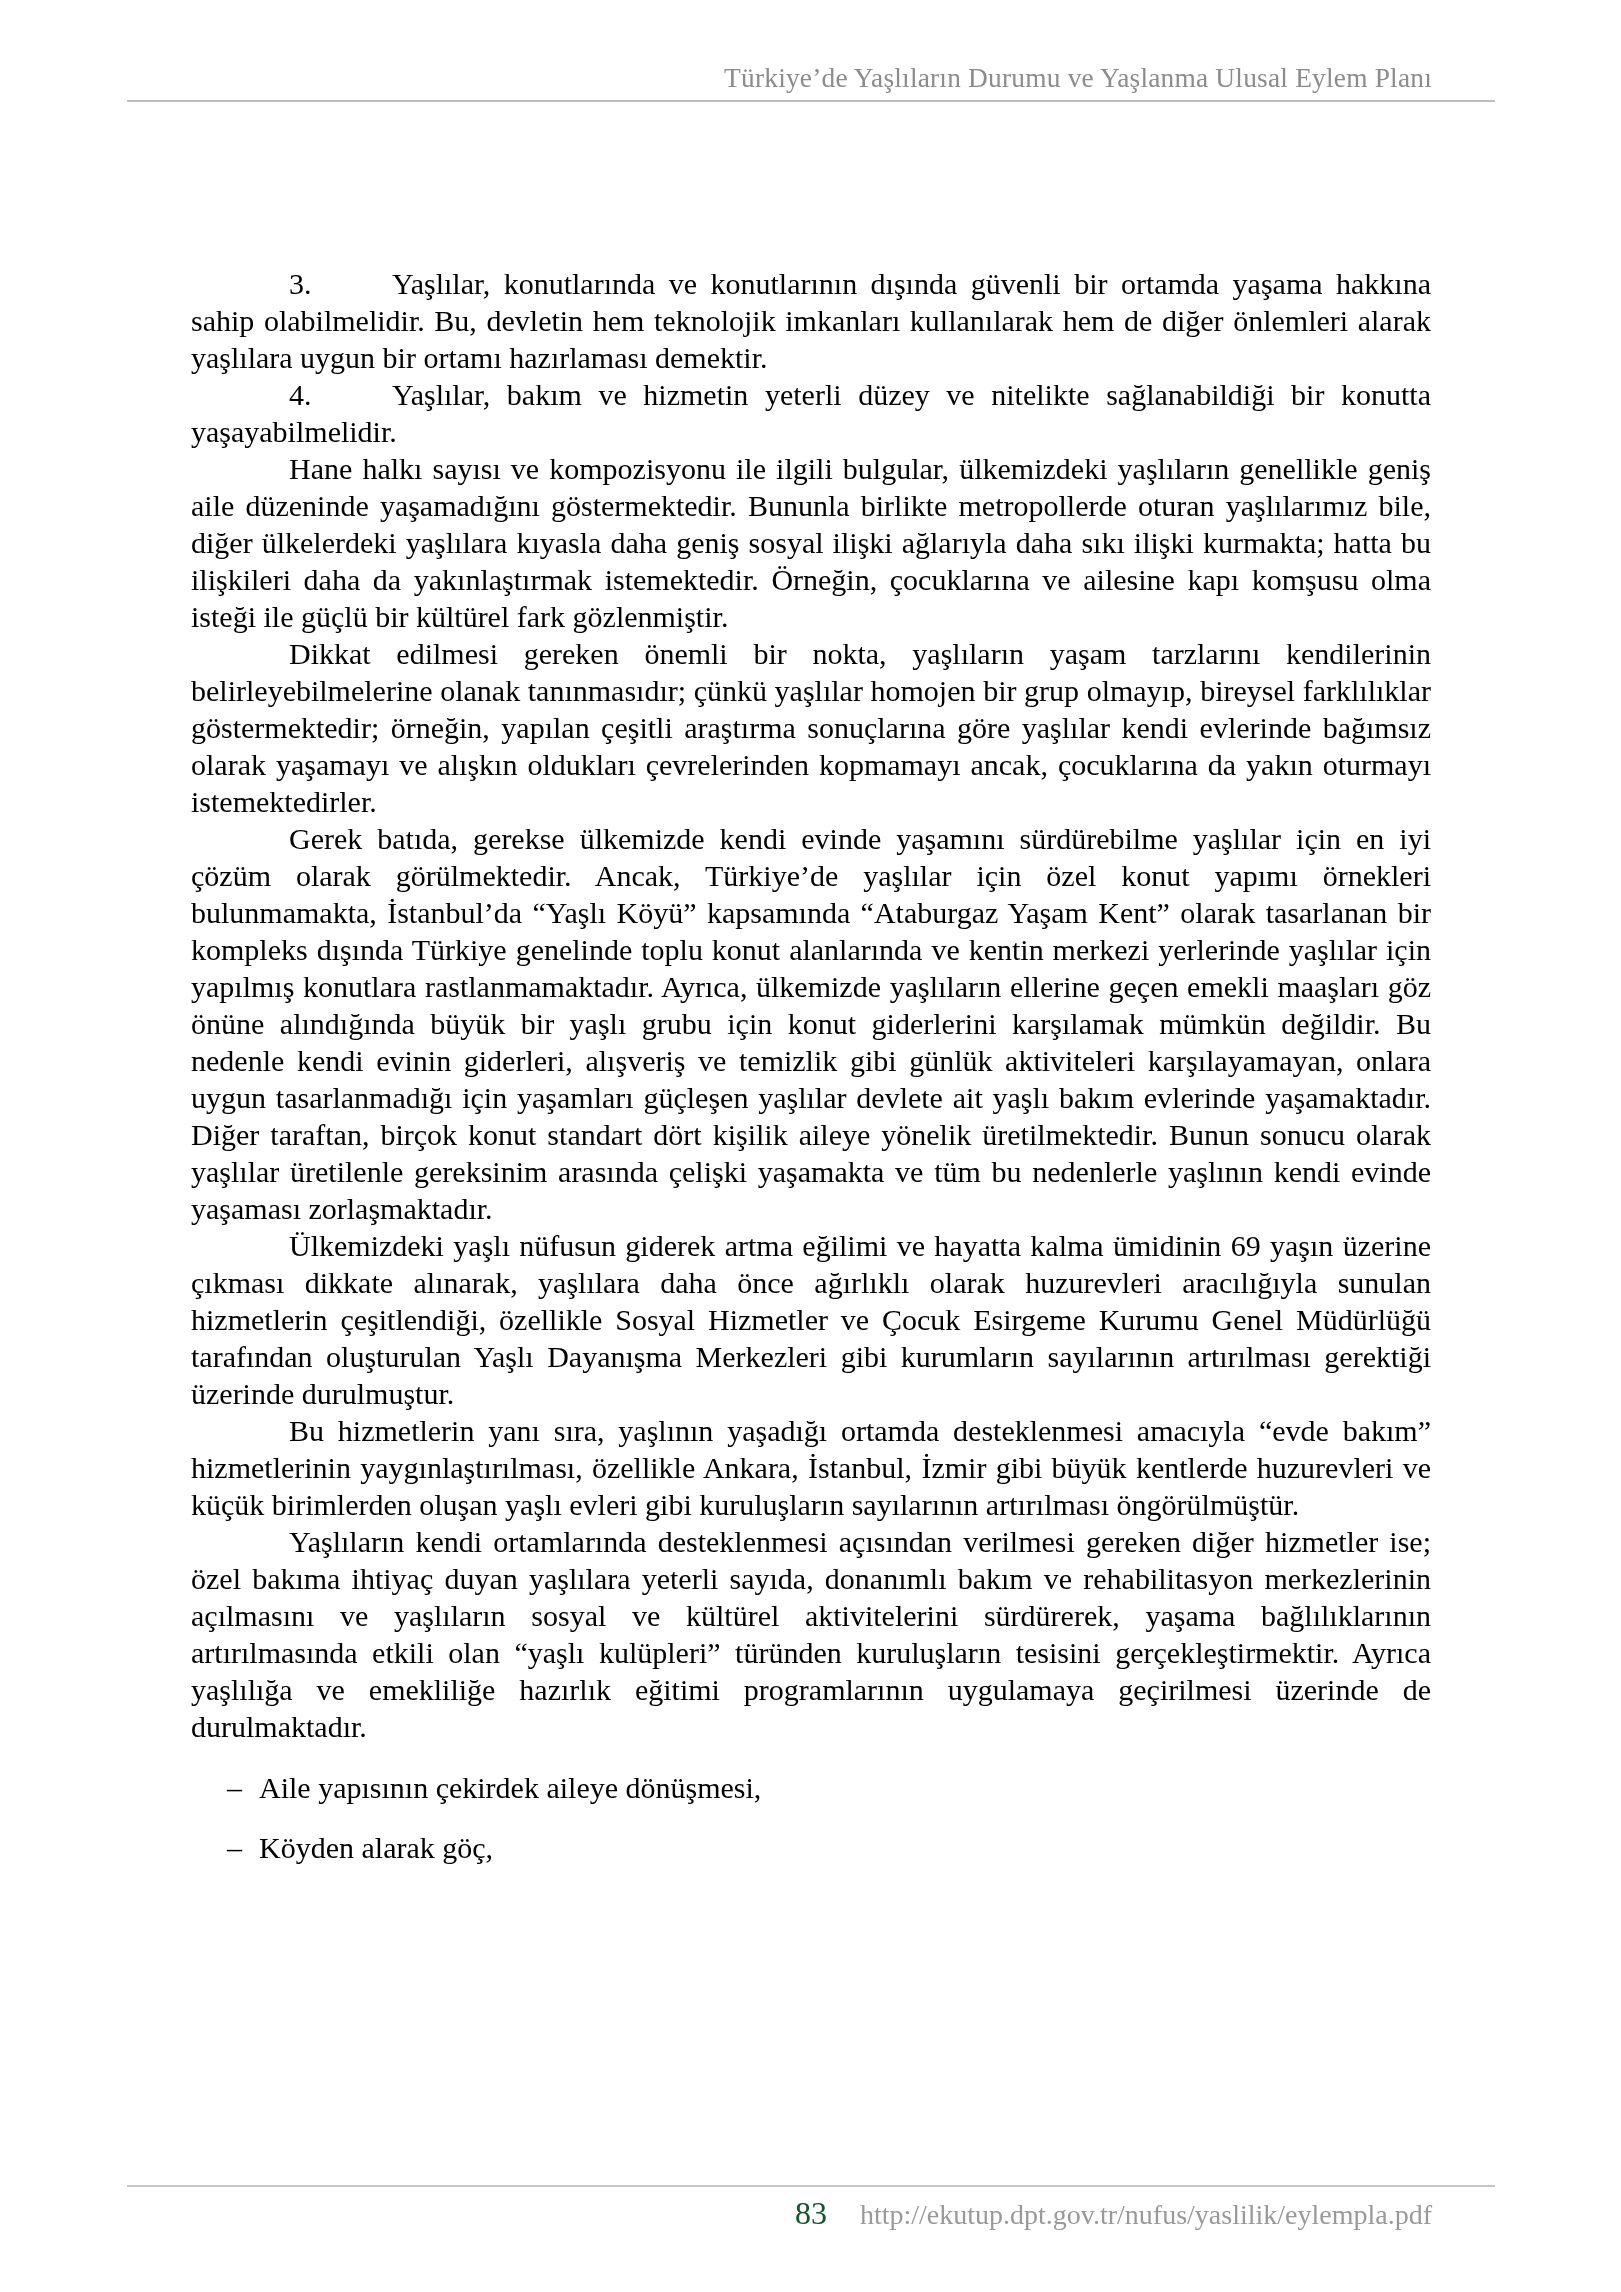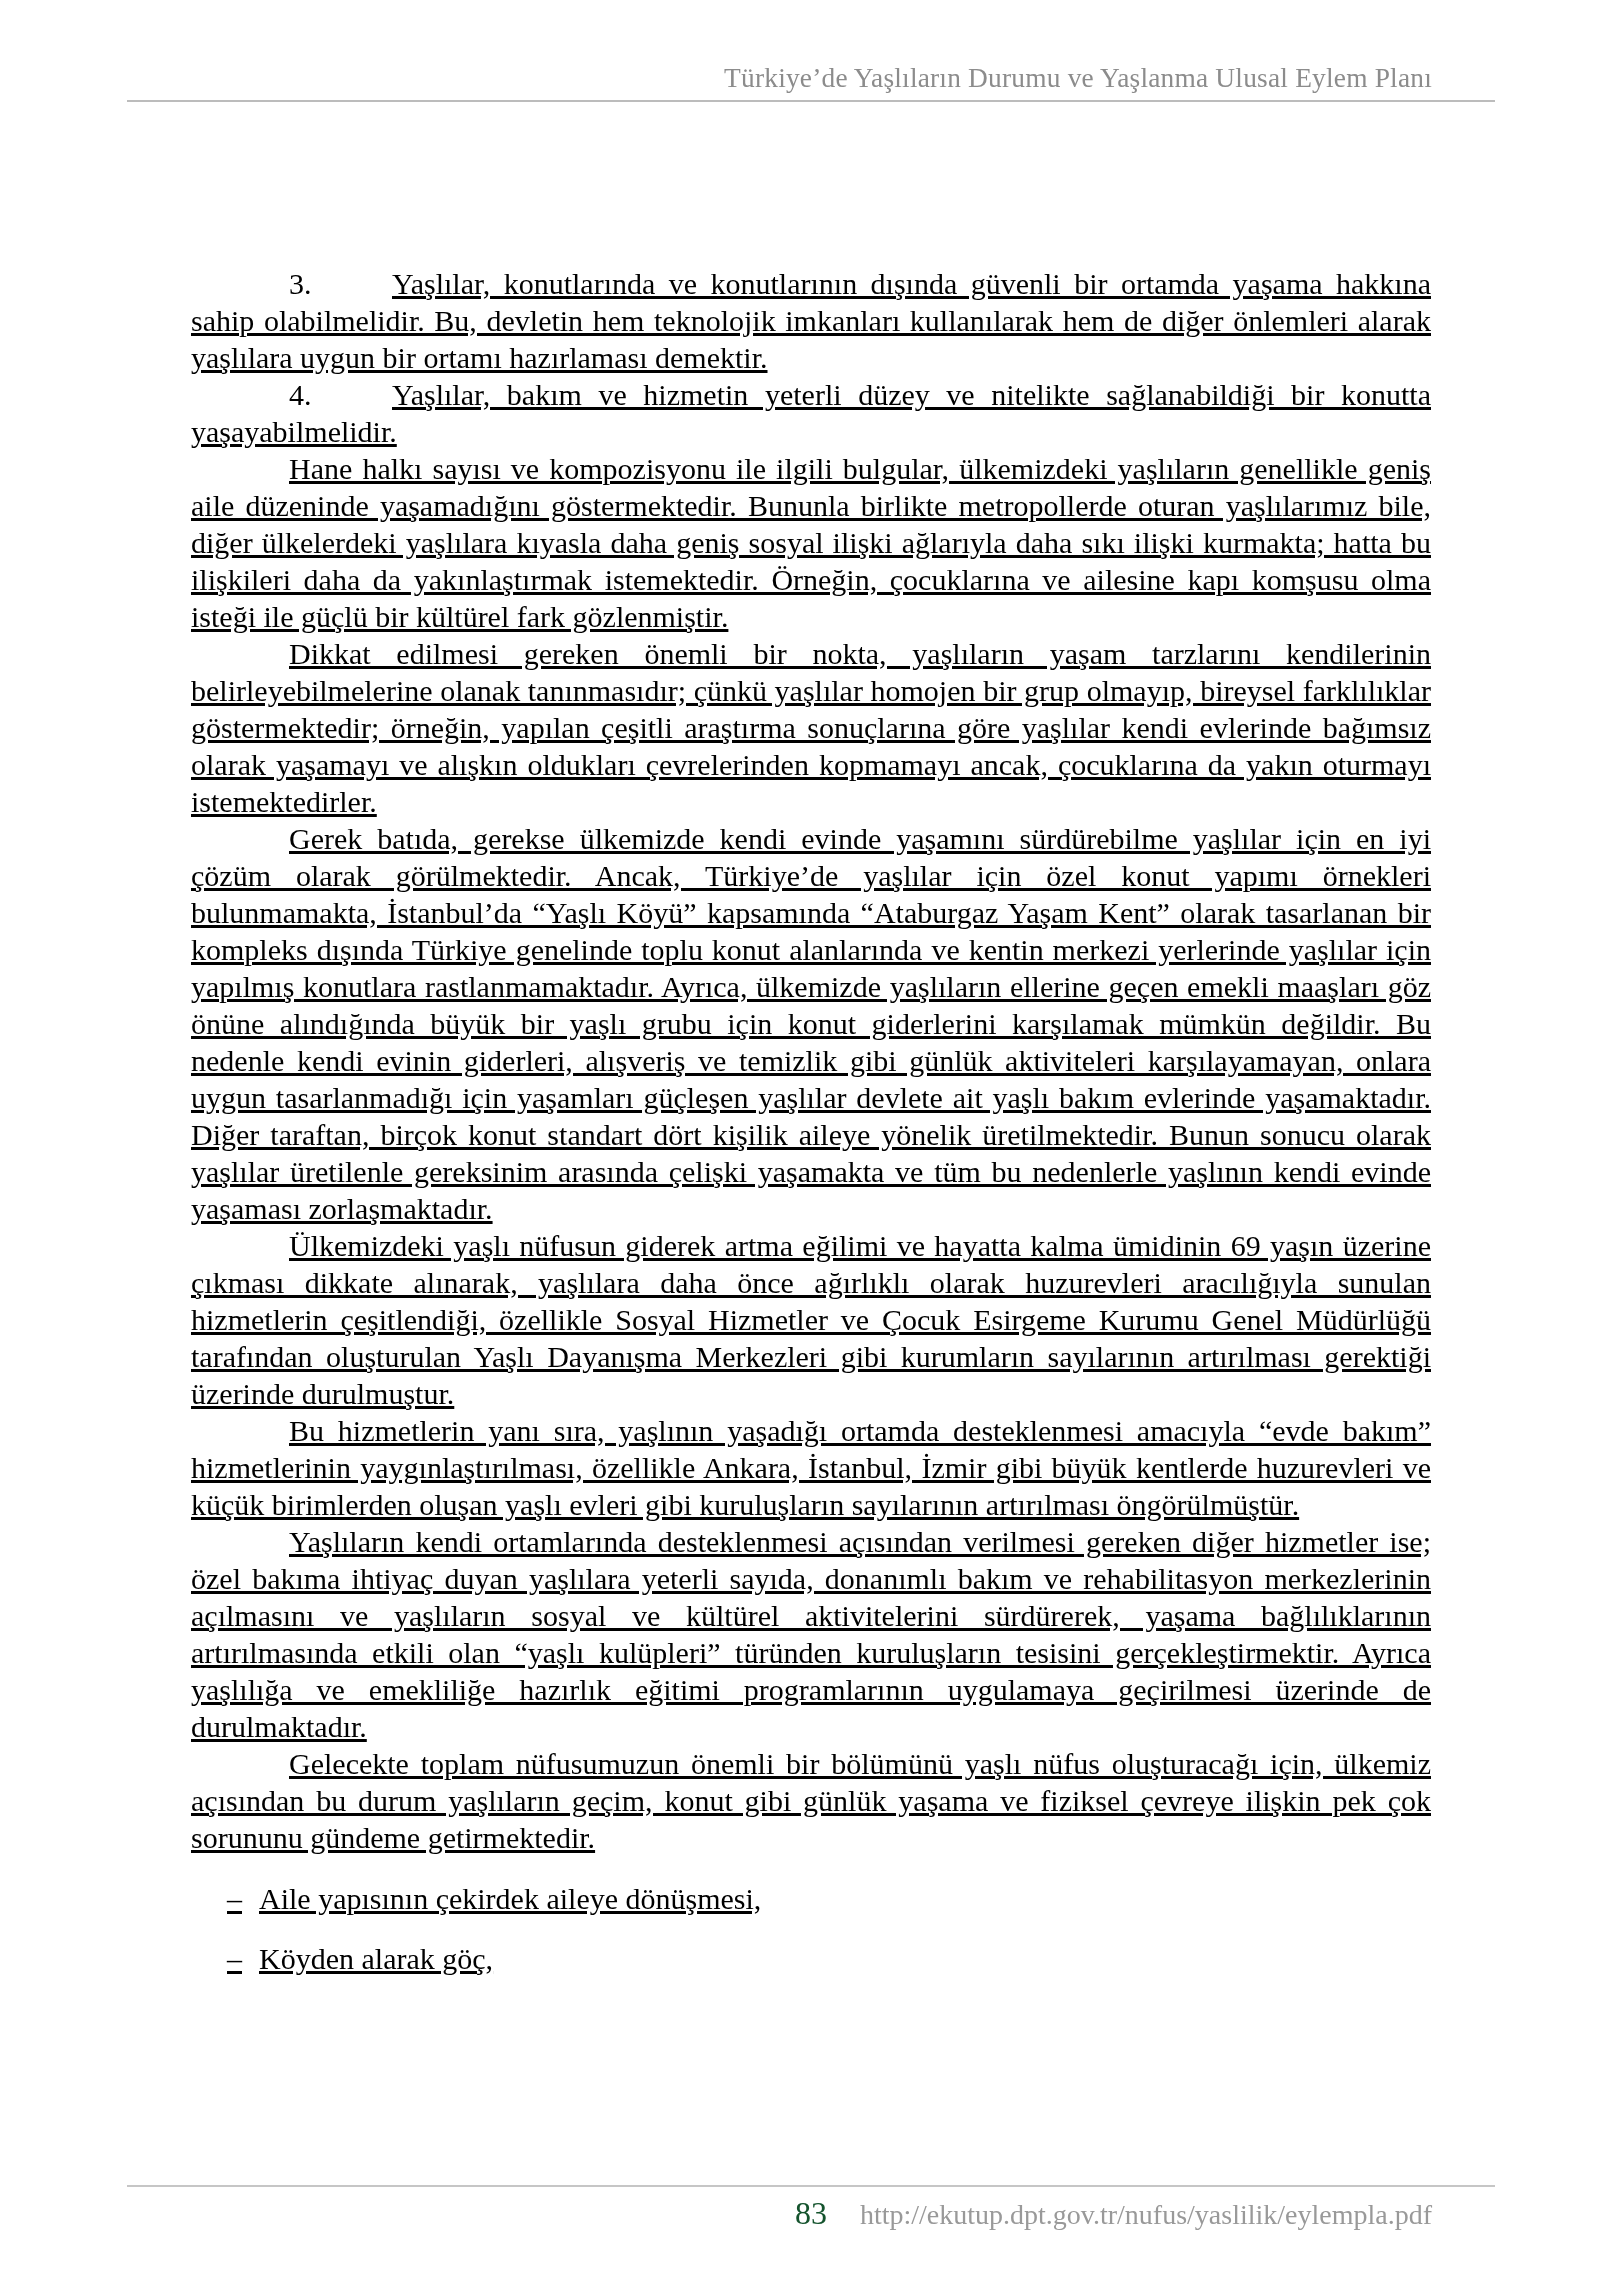--- a/index.html
+++ b/index.html
@@ -38,21 +38,20 @@
   }
   
   .doc-text {
     position: absolute;
     top: 265px;
     left: 191px;
     width: 1240px;
     font-size: 30px;
     line-height: 37px;
     text-align: justify;
-    text-decoration: underline;
   }
   p.para {
     margin: 0;
     padding: 0;
   }
   p.para.indent {
     text-indent: 98px;
   }
   p.para.numbered {
     text-indent: 98px;
@@ -115,21 +114,20 @@
 
   <div class="doc-text">
       <p class="para numbered"><span class="num">3.</span>Yaşlılar, konutlarında ve konutlarının dışında güvenli bir ortamda yaşama hakkına sahip olabilmelidir. Bu, devletin hem teknolojik imkanları kullanılarak hem de diğer önlemleri alarak yaşlılara uygun bir ortamı hazırlaması demektir.</p>
       <p class="para numbered"><span class="num">4.</span>Yaşlılar, bakım ve hizmetin yeterli düzey ve nitelikte sağlanabildiği bir konutta yaşayabilmelidir.</p>
       <p class="para indent">Hane halkı sayısı ve kompozisyonu ile ilgili bulgular, ülkemizdeki yaşlıların genellikle geniş aile düzeninde yaşamadığını göstermektedir. Bununla birlikte metropollerde oturan yaşlılarımız bile, diğer ülkelerdeki yaşlılara kıyasla daha geniş sosyal ilişki ağlarıyla daha sıkı ilişki kurmakta; hatta bu ilişkileri daha da yakınlaştırmak istemektedir. Örneğin, çocuklarına ve ailesine kapı komşusu olma isteği ile güçlü bir kültürel fark gözlenmiştir.</p>
       <p class="para indent">Dikkat edilmesi gereken önemli bir nokta, yaşlıların yaşam tarzlarını kendilerinin belirleyebilmelerine olanak tanınmasıdır; çünkü yaşlılar homojen bir grup olmayıp, bireysel farklılıklar göstermektedir; örneğin, yapılan çeşitli araştırma sonuçlarına göre yaşlılar kendi evlerinde bağımsız olarak yaşamayı ve alışkın oldukları çevrelerinden kopmamayı ancak, çocuklarına da yakın oturmayı istemektedirler.</p>
       <p class="para indent">Gerek batıda, gerekse ülkemizde kendi evinde yaşamını sürdürebilme yaşlılar için en iyi çözüm olarak görülmektedir. Ancak, Türkiye’de yaşlılar için özel konut yapımı örnekleri bulunmamakta, İstanbul’da “Yaşlı Köyü” kapsamında “Ataburgaz Yaşam Kent” olarak tasarlanan bir kompleks dışında Türkiye genelinde toplu konut alanlarında ve kentin merkezi yerlerinde yaşlılar için yapılmış konutlara rastlanmamaktadır. Ayrıca, ülkemizde yaşlıların ellerine geçen emekli maaşları göz önüne alındığında büyük bir yaşlı grubu için konut giderlerini karşılamak mümkün değildir. Bu nedenle kendi evinin giderleri, alışveriş ve temizlik gibi günlük aktiviteleri karşılayamayan, onlara uygun tasarlanmadığı için yaşamları güçleşen yaşlılar devlete ait yaşlı bakım evlerinde yaşamaktadır. Diğer taraftan, birçok konut standart dört kişilik aileye yönelik üretilmektedir. Bunun sonucu olarak yaşlılar üretilenle gereksinim arasında çelişki yaşamakta ve tüm bu nedenlerle yaşlının kendi evinde yaşaması zorlaşmaktadır.</p>
       <p class="para indent">Ülkemizdeki yaşlı nüfusun giderek artma eğilimi ve hayatta kalma ümidinin 69 yaşın üzerine çıkması dikkate alınarak, yaşlılara daha önce ağırlıklı olarak huzurevleri aracılığıyla sunulan hizmetlerin çeşitlendiği, özellikle Sosyal Hizmetler ve Çocuk Esirgeme Kurumu Genel Müdürlüğü tarafından oluşturulan Yaşlı Dayanışma Merkezleri gibi kurumların sayılarının artırılması gerektiği üzerinde durulmuştur.</p>
       <p class="para indent">Bu hizmetlerin yanı sıra, yaşlının yaşadığı ortamda desteklenmesi amacıyla “evde bakım” hizmetlerinin yaygınlaştırılması, özellikle Ankara, İstanbul, İzmir gibi büyük kentlerde huzurevleri ve küçük birimlerden oluşan yaşlı evleri gibi kuruluşların sayılarının artırılması öngörülmüştür.</p>
       <p class="para indent">Yaşlıların kendi ortamlarında desteklenmesi açısından verilmesi gereken diğer hizmetler ise; özel bakıma ihtiyaç duyan yaşlılara yeterli sayıda, donanımlı bakım ve rehabilitasyon merkezlerinin açılmasını ve yaşlıların sosyal ve kültürel aktivitelerini sürdürerek, yaşama bağlılıklarının artırılmasında etkili olan “yaşlı kulüpleri” türünden kuruluşların tesisini gerçekleştirmektir. Ayrıca yaşlılığa ve emekliliğe hazırlık eğitimi programlarının uygulamaya geçirilmesi üzerinde de durulmaktadır.</p>
-      <p class="para indent">Gelecekte toplam nüfusumuzun önemli bir bölümünü yaşlı nüfus oluşturacağı için, ülkemiz açısından bu durum yaşlıların geçim, konut gibi günlük yaşama ve fiziksel çevreye ilişkin pek çok sorununu gündeme getirmektedir.</p>
       <div class="list-row">
         <span class="list-marker">–</span>
         <span>Aile yapısının çekirdek aileye dönüşmesi,</span>
       </div>
       <div class="list-row">
         <span class="list-marker">–</span>
         <span>Köyden alarak göç,</span>
       </div>
     </div>
 

